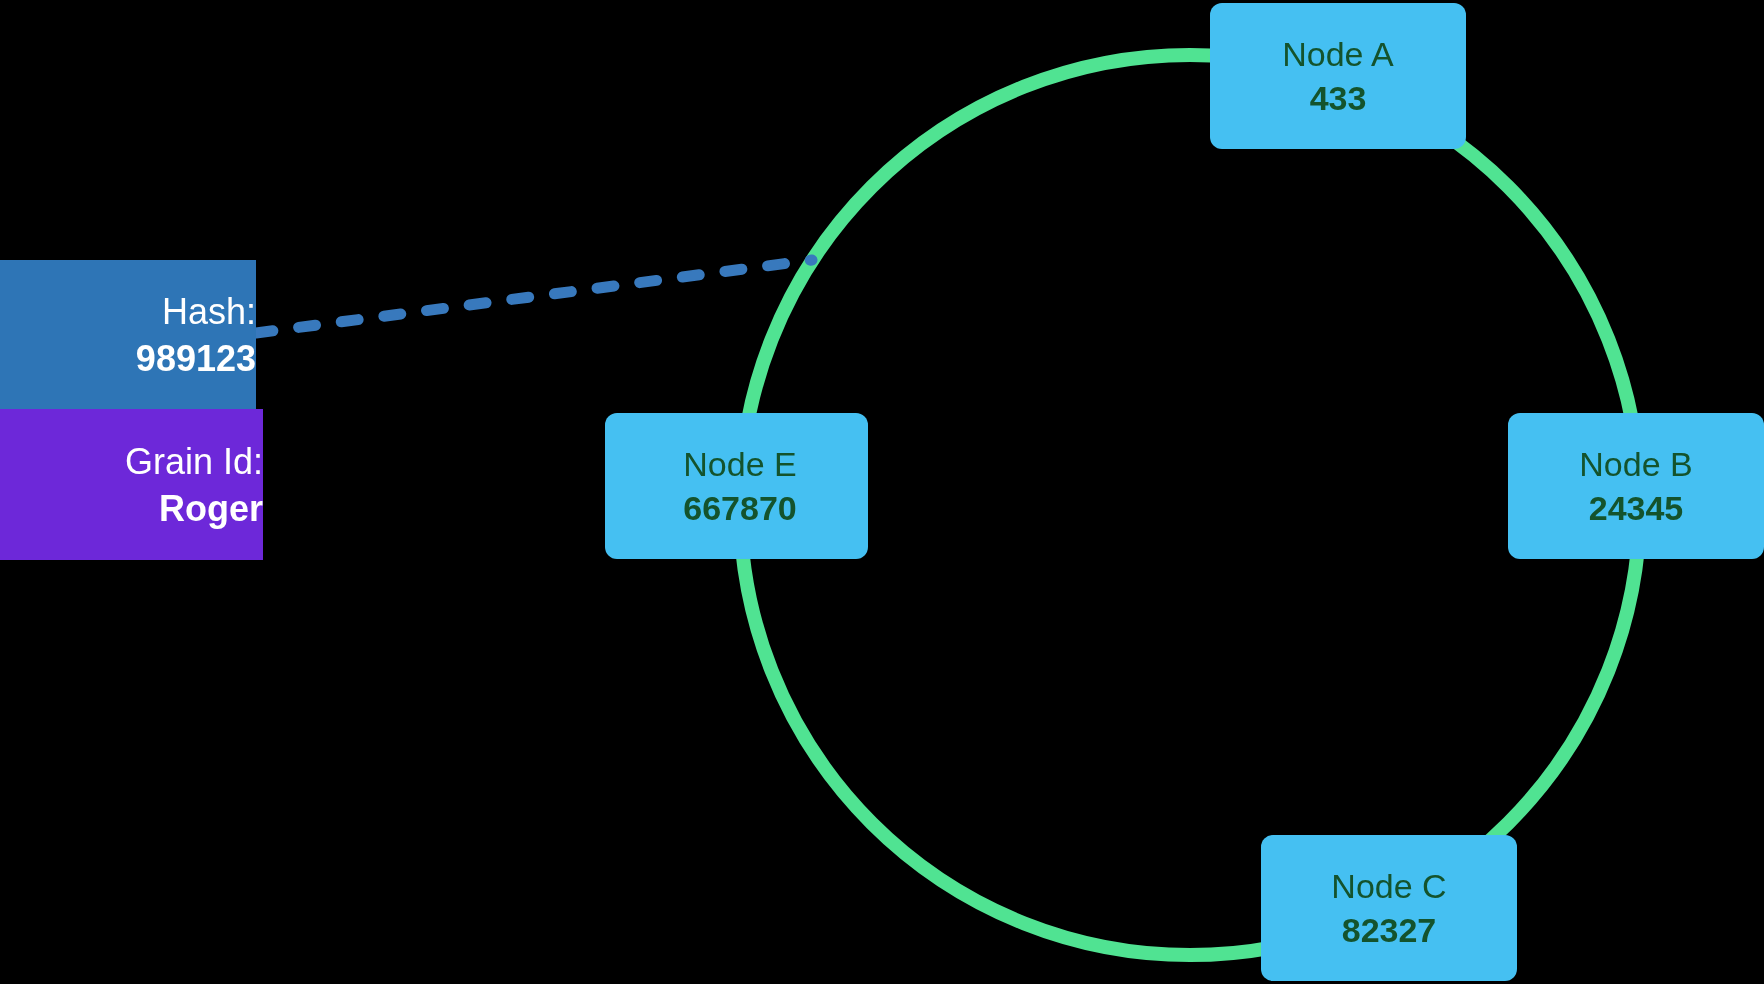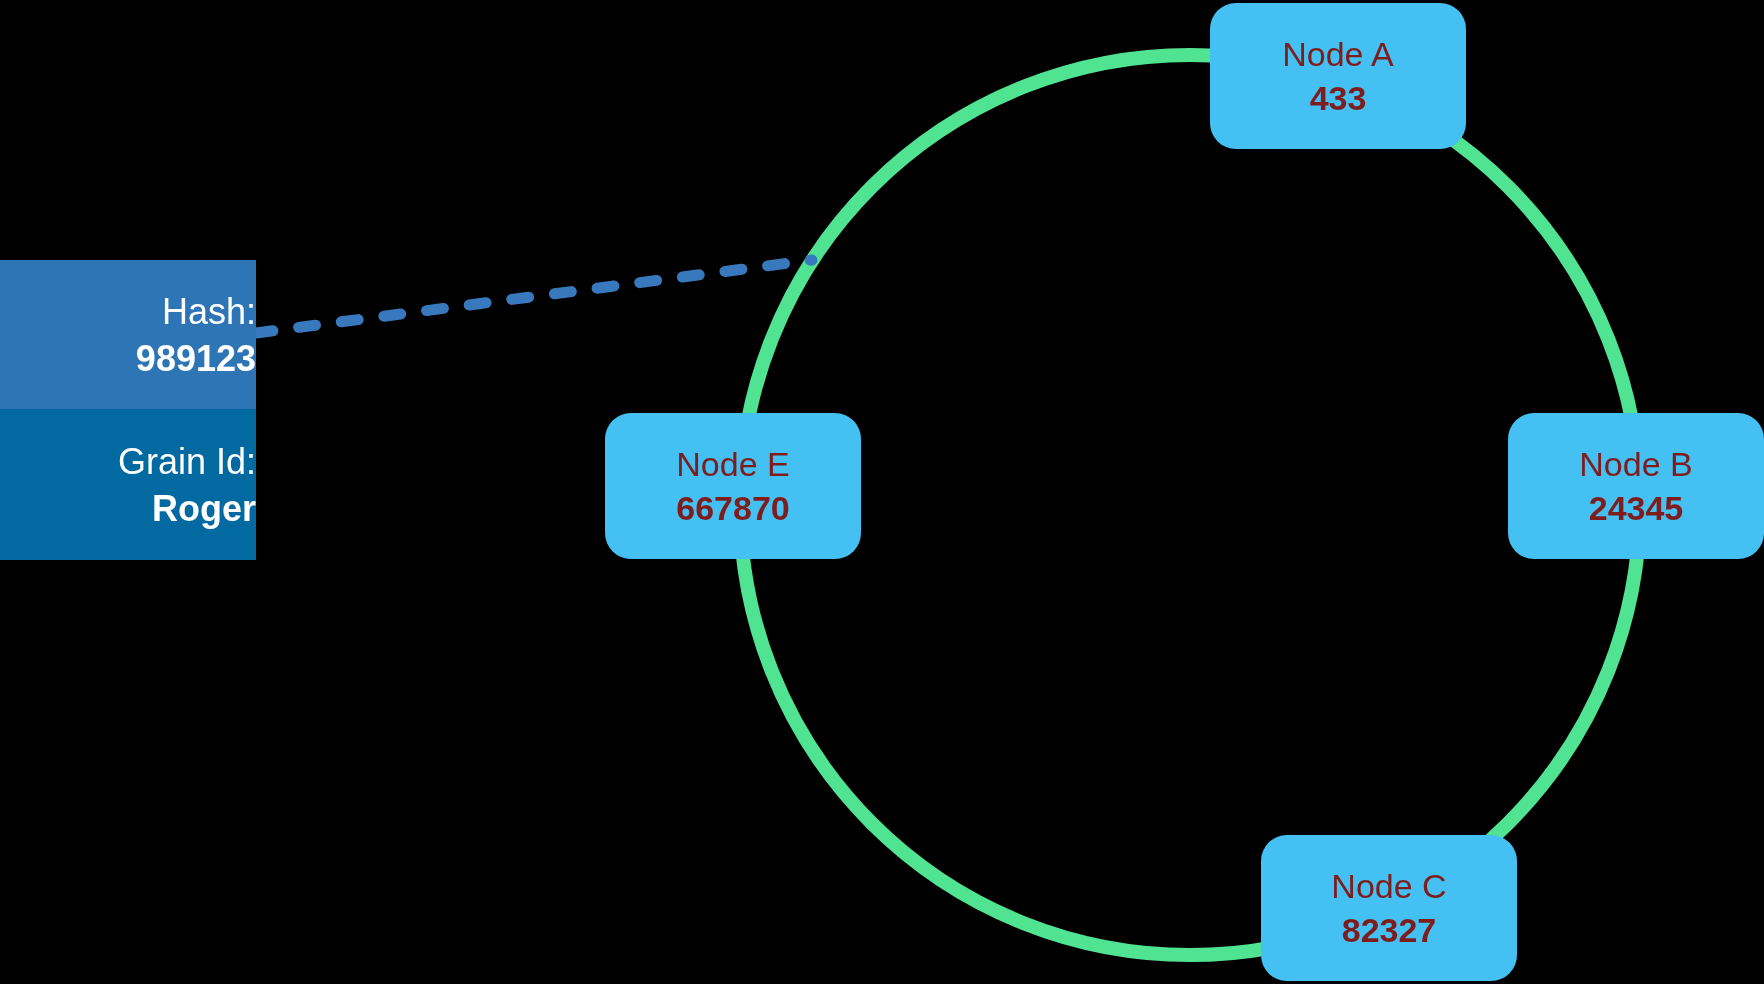--- a/index.html
+++ b/index.html
@@ -19,23 +19,23 @@
     position: absolute;
     inset: 0;
     width: 1764px;
     height: 984px;
     display: block;
   }
   .node {
     position: absolute;
     width: 256px;
     height: 146px;
-    border-radius: 26px;
+    border-radius: 12px;
     background: #45C0F2;
-    color: #7f1d1d;
+    color: #14532d;
     display: flex;
     flex-direction: column;
     align-items: center;
     justify-content: center;
     text-align: center;
     line-height: 44px;
     font-size: 34px;
   }
   .node .node-value { font-weight: 700; }
   .node-a { left: 1210px; top: 3px; }
@@ -67,38 +67,38 @@
   <svg class="layer" viewBox="0 0 1764 984" xmlns="http://www.w3.org/2000/svg">
     <circle cx="1190" cy="505" r="450" fill="none" stroke-width="14" stroke="#50E392"></circle>
     <line x1="256" y1="333" x2="812" y2="260" stroke-width="11" stroke-linecap="round" stroke-dasharray="17 26" stroke="#3879BD"></line>
   </svg>
 
   <div class="infobox hash-box" style="background-color: rgb(46, 117, 182);">
     <div class="box-label">Hash:</div>
     <div class="box-value">989123</div>
   </div>
 
-  <div class="infobox grain-box" style="background-color: #0369a1;">
+  <div class="infobox grain-box" style="background-color: #6d28d9; padding-left: 7px;">
     <div class="box-label">Grain Id:</div>
     <div class="box-value">Roger</div>
   </div>
 
   <div class="node node-a" style="background-color: rgb(69, 192, 242);">
     <div class="node-label">Node A</div>
     <div class="node-value">433</div>
   </div>
 
   <div class="node node-b" style="background-color: rgb(69, 192, 242);">
     <div class="node-label">Node B</div>
     <div class="node-value">24345</div>
   </div>
 
   <div class="node node-c" style="background-color: rgb(69, 192, 242);">
     <div class="node-label">Node C</div>
     <div class="node-value">82327</div>
   </div>
 
-  <div class="node node-e" style="background-color: rgb(69, 192, 242);">
+  <div class="node node-e" style="background-color: rgb(69, 192, 242); padding-left: 7px;">
     <div class="node-label">Node E</div>
     <div class="node-value">667870</div>
   </div>
 
 </div>
 
 </body></html>

